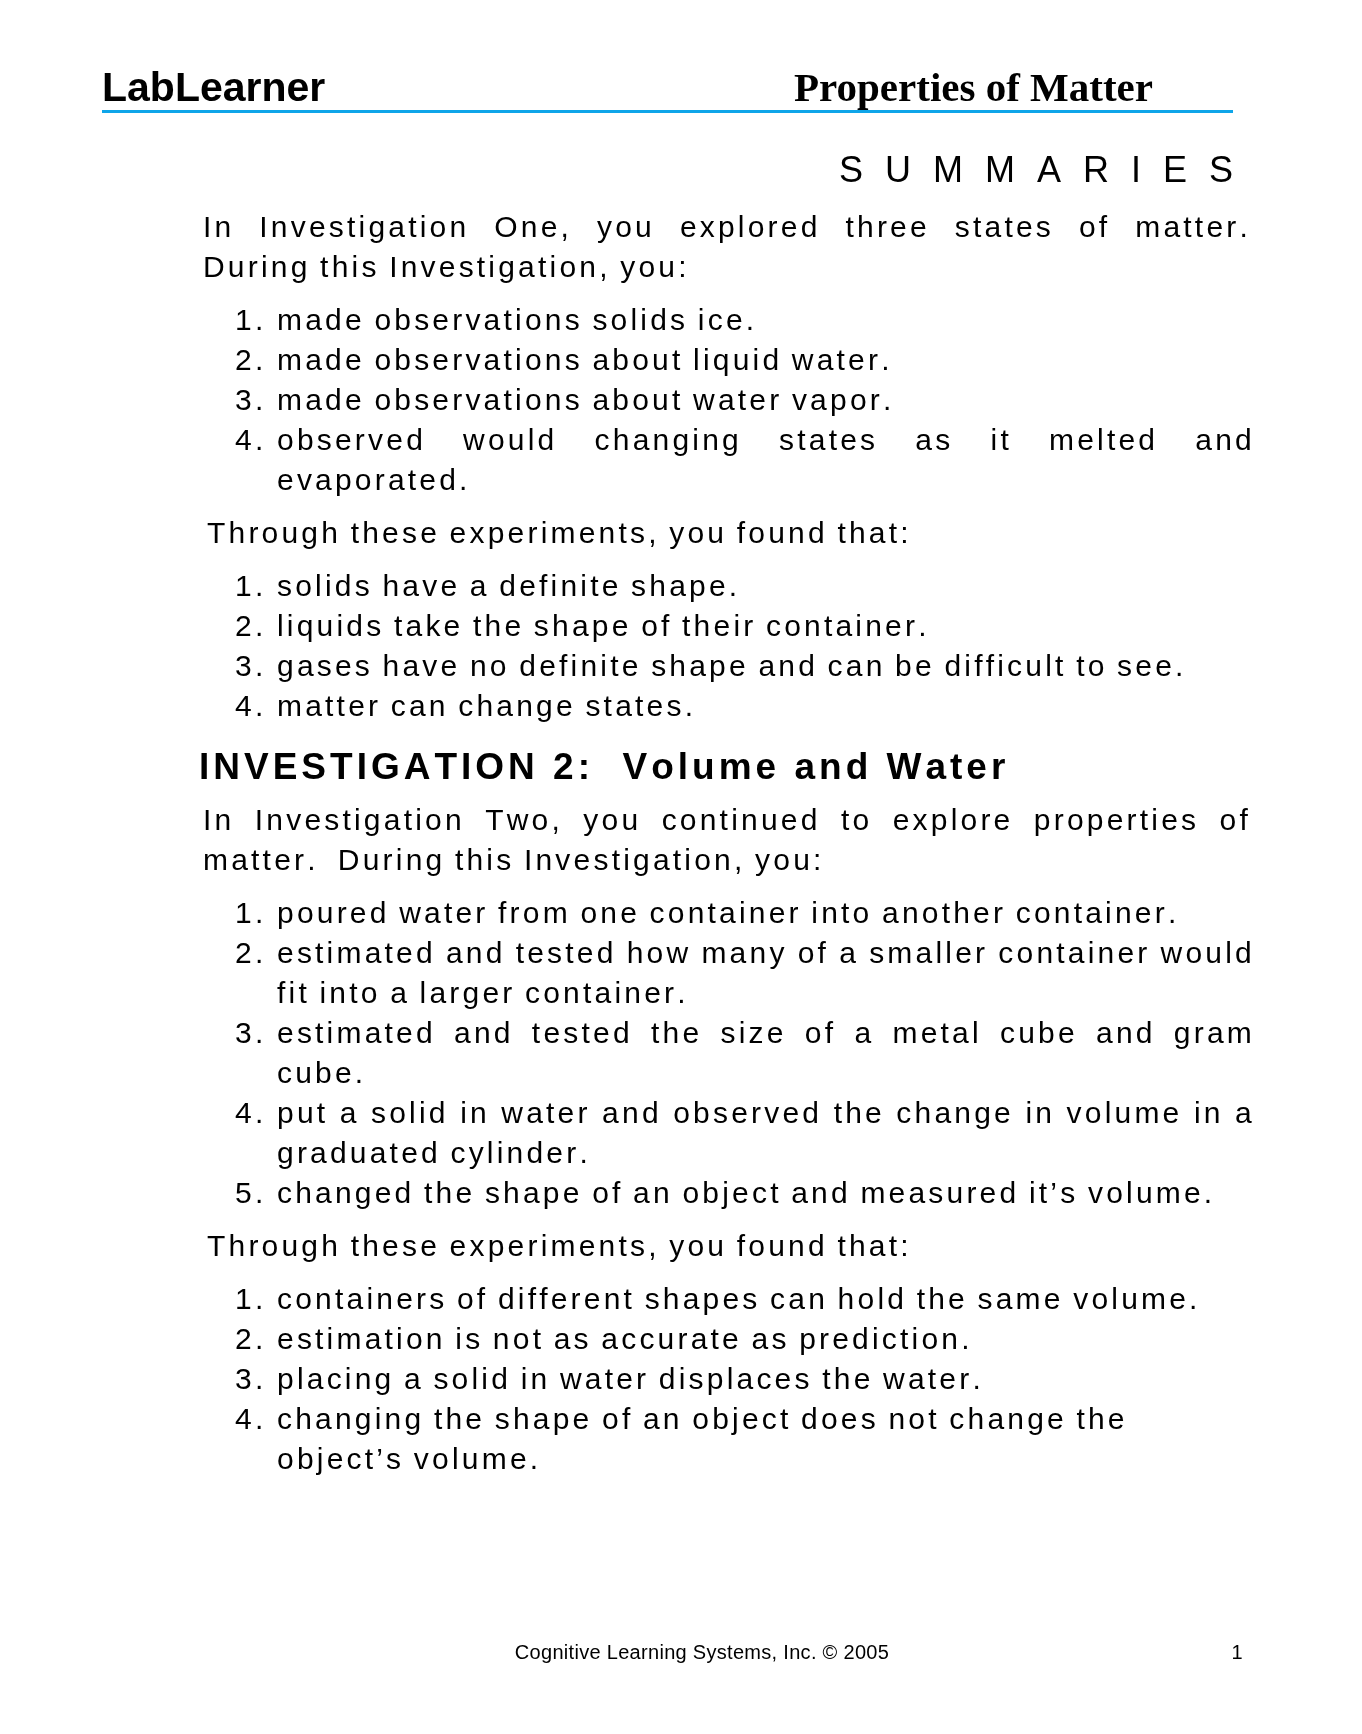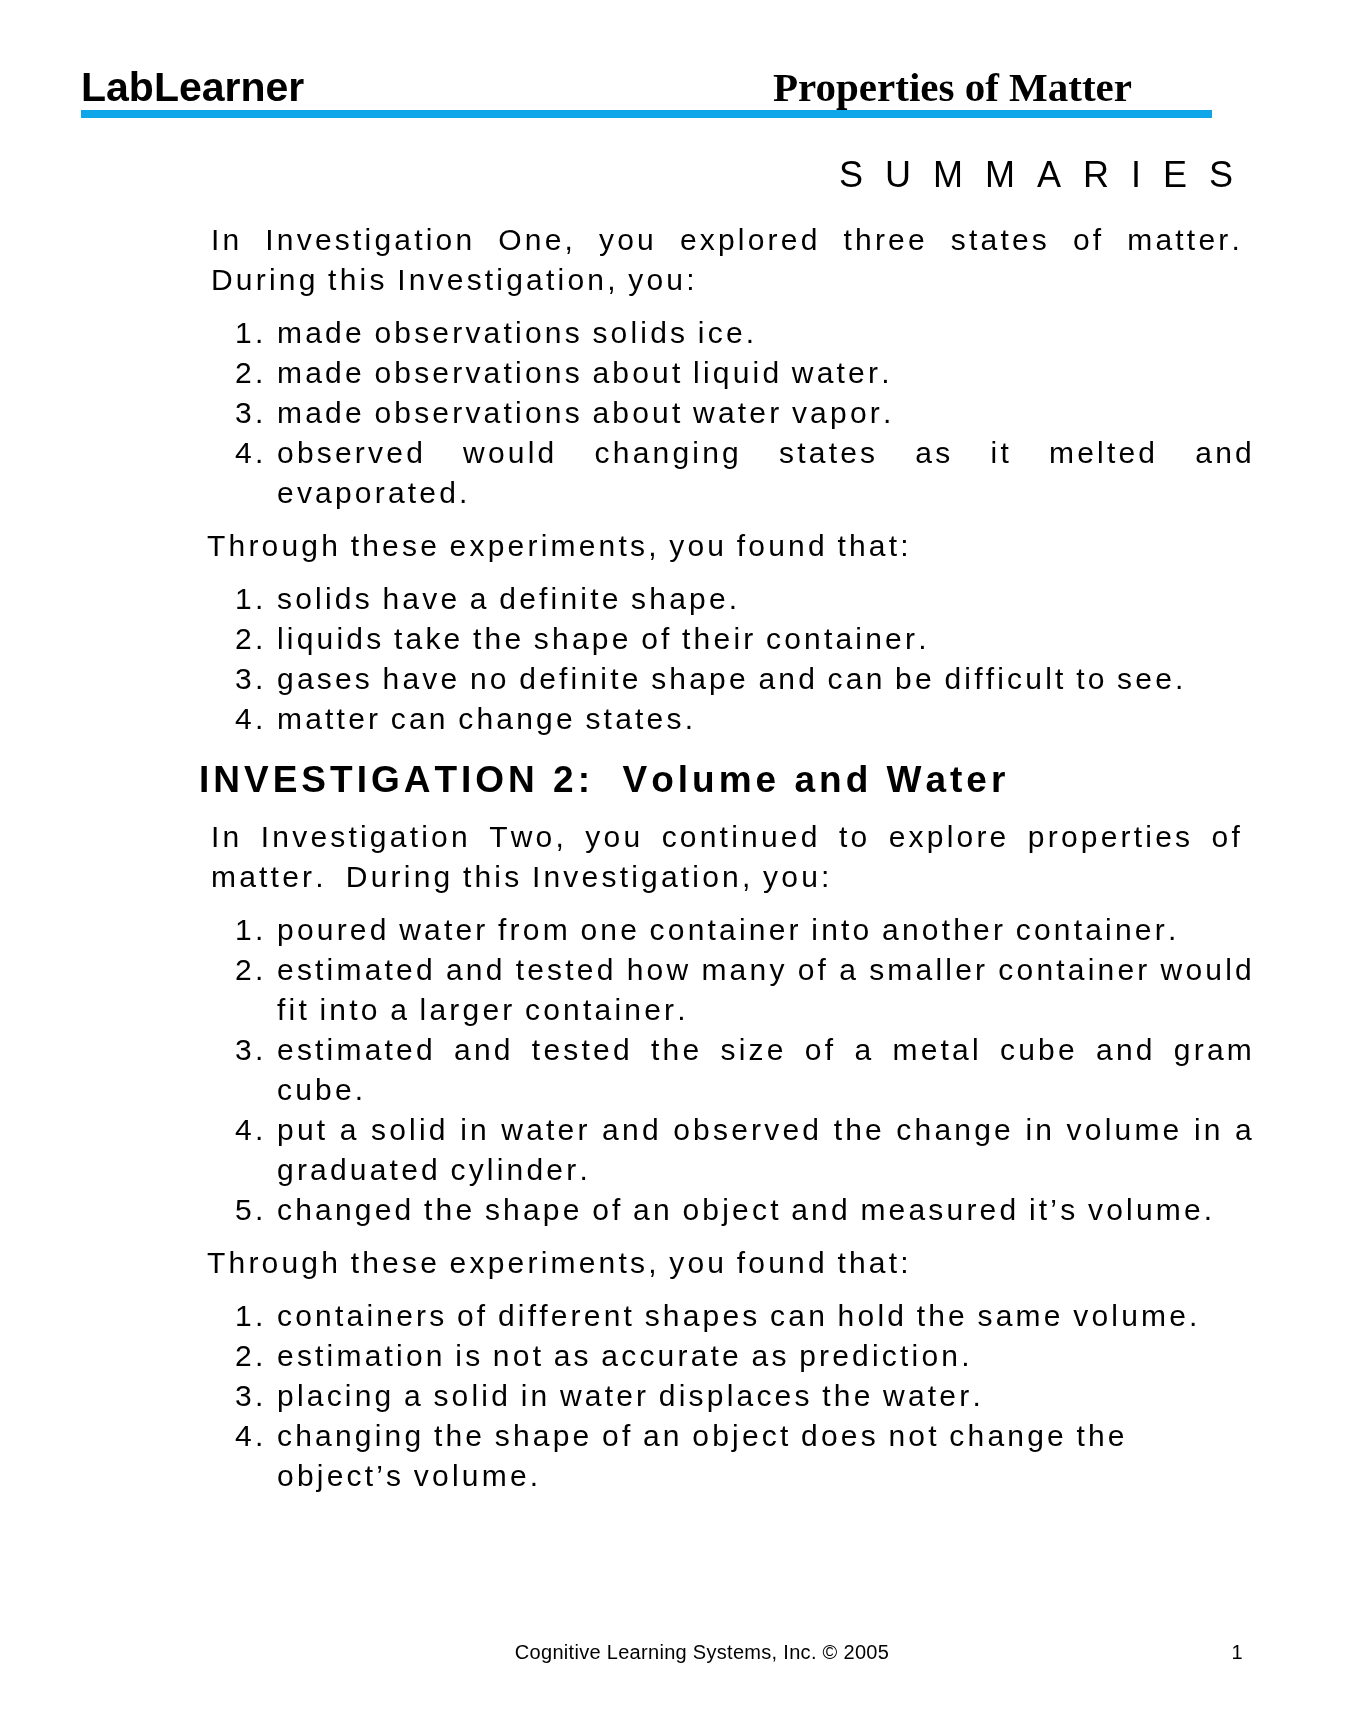--- a/index.html
+++ b/index.html
@@ -8,25 +8,25 @@
     width: 1362px;
     height: 1734px;
     background: #ffffff;
     color: #000000;
     font-family: "Liberation Sans", "DejaVu Sans", sans-serif;
     overflow: hidden;
   }
   
   .doc-header {
     position: relative;
-    margin: 56px 0 0 81px;
+    margin: 56px 0 0 102px;
     width: 1131px;
     height: 46px;
     padding-bottom: 8px;
-    border-bottom: 8px solid #0ea5e9;
+    border-bottom: 3px solid #0ea5e9;
     font-size: 41px;
     font-weight: bold;
     line-height: 46px;
   }
   .doc-header .hdr-left  { position: absolute; left: 0; bottom: 0; }
   .doc-header .hdr-right { position: absolute; right: 80px; bottom: 0; font-family: Liberation Serif, serif; }
   
   .doc-title {
     margin: 24px 0 0 199px;
     width: 1056px;
@@ -50,21 +50,21 @@
   .section-heading {
     font-size: 37px;
     font-weight: bold;
     letter-spacing: 4px;
     word-spacing: 0;
     line-height: 50px;
     margin: 16px 0 8px 0;
     white-space: pre-wrap;
   }
   .intro-para {
-    margin: 12px;
+    margin: 4px;
     text-align: justify;
     white-space: pre-wrap;
   }
   .lead-para { margin: 8px; text-align: left; }
   ol.num-list {
     list-style: none;
     counter-reset: item;
     margin: 13px 0 13px 0;
     padding: 0 0 0 78px;
   }

